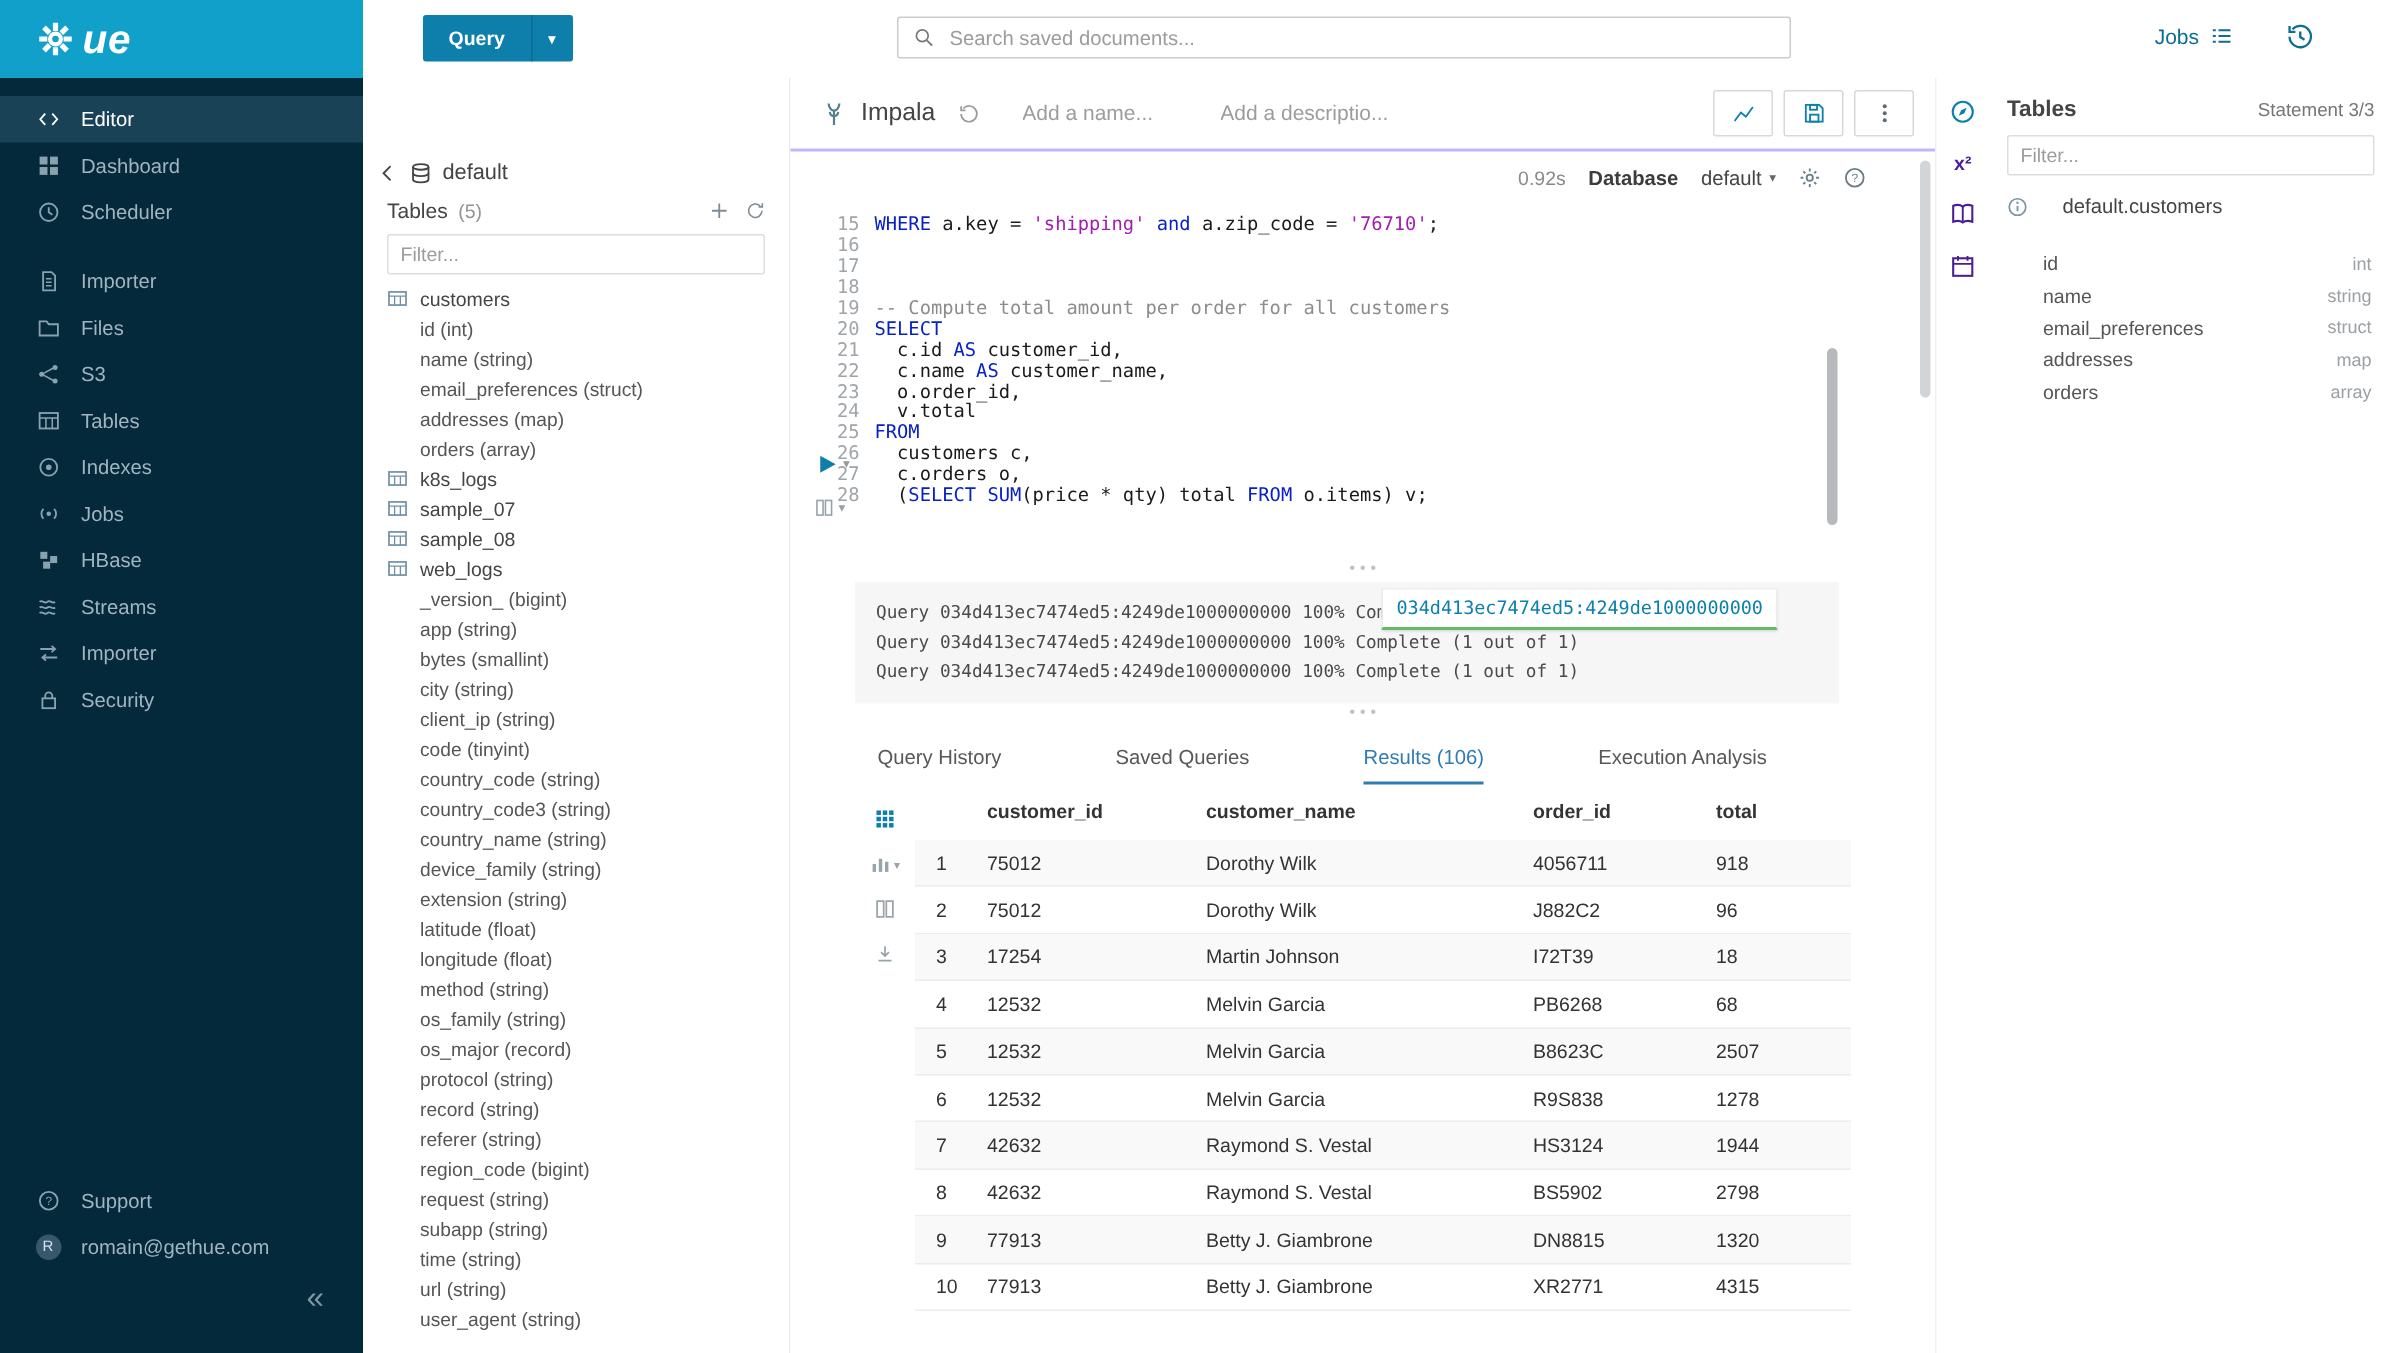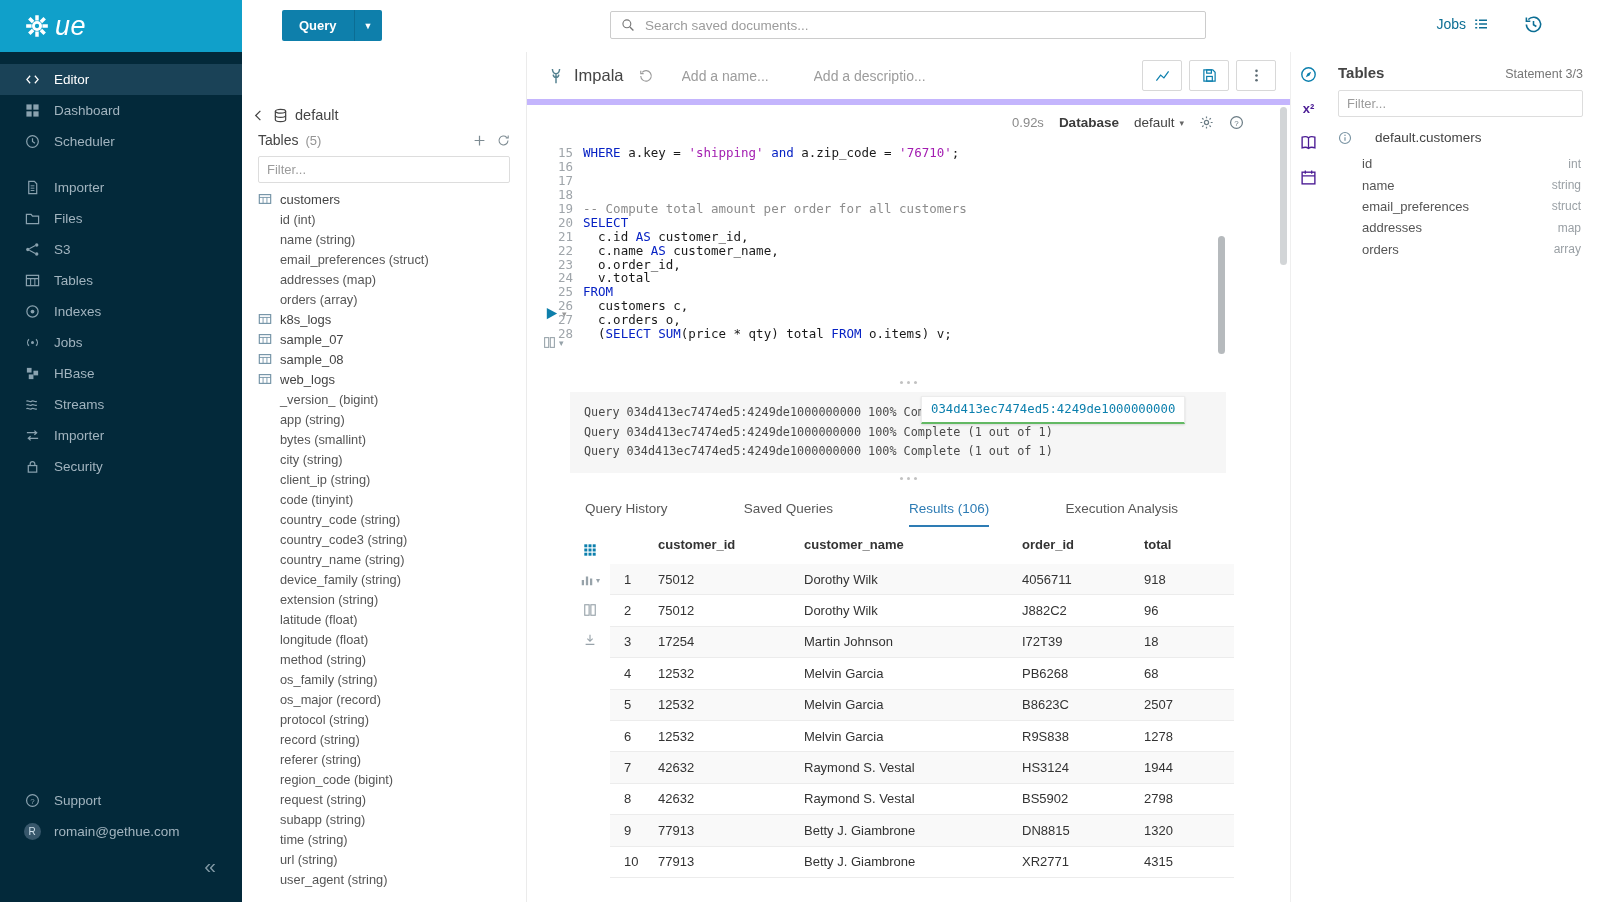--- a/index.html
+++ b/index.html
@@ -4,38 +4,38 @@
 <style>
   html,body{margin:0;padding:0}
   body{width:1601px;height:902px;position:relative;overflow:hidden;background:#fff;
        font-family:"Liberation Sans","DejaVu Sans",sans-serif;color:#333}
   [data-icon] svg{width:16px;height:16px;display:block}
 
   
   .sidebar{position:absolute;left:0;top:0;bottom:0;width:242px;background:#03293a;z-index:6}
   .logo{height:52px;background:#10a0ca;display:flex;align-items:center;gap:5px;padding-left:24px;cursor:pointer}
   .logo [data-icon] svg{width:26px;height:26px}
-  .logo-text{color:#fff;font-size:27px;font-weight:normal;font-style:italic;line-height:1;letter-spacing:.5px}
+  .logo-text{color:#fff;font-size:27px;font-weight:bold;font-style:italic;line-height:1;letter-spacing:.5px}
   .nav{padding-top:12px}
   .nav-item{height:31px;display:flex;align-items:center;gap:13px;padding-left:23px;font-size:13.5px;color:#a2b4bf;cursor:pointer;white-space:nowrap}
   .nav-item.active{background:#1a4257;color:#fff}
   .nav-item .ic{width:18px;display:flex;justify-content:center;color:#8aa2af}
   .nav-item .ic svg{width:15px;height:15px}
   .nav-item.active .ic{color:#fff}
   .nav-gap{height:15px}
   .sb-bottom{position:absolute;left:0;right:0;bottom:26px}
   .avatar{width:17px;height:17px;border-radius:50%;background:#37576b;color:#cfe0ea;font-size:10px;display:flex;align-items:center;justify-content:center;flex:none}
   .collapse-row{display:flex;justify-content:flex-end;padding:8px 26px 0;color:#7f97a3;font-size:21px;cursor:pointer;line-height:1}
 
   
   .topbar{position:absolute;left:242px;top:0;width:1359px;height:52px;background:#fff}
   .query-btn{position:absolute;left:40px;top:10px;height:31px;display:flex;align-items:stretch;background:#0e7fab;border-radius:2px;color:#fff;font-size:13px;font-weight:bold;cursor:pointer}
   .query-main{display:flex;align-items:center;padding:0 17px}
   .query-caret{display:flex;align-items:center;padding:0 9px;border-left:1px solid #0b6d94;font-size:9px}
-  .search-box{position:absolute;left:368px;top:11px;width:596px;height:28px;border:1px solid #ccc;border-radius:2px;display:flex;align-items:center;gap:8px;padding:0 10px;box-sizing:border-box}
+  .search-box{position:absolute;left:356px;top:11px;width:596px;height:28px;border:1px solid #ccc;border-radius:2px;display:flex;align-items:center;gap:8px;padding:0 10px;box-sizing:border-box}
   .search-box [data-icon]{color:#777}
   .search-box [data-icon] svg{width:14px;height:14px}
   .search-input{border:none;outline:none;flex:1;font-size:13.5px;color:#444;font-family:inherit;background:transparent}
   input::placeholder{color:#9c9c9c}
   .jobs-link{position:absolute;right:112px;top:16px;display:flex;align-items:center;gap:7px;color:#0c6e94;font-size:14px;cursor:pointer}
   .jobs-link [data-icon] svg{width:16px;height:16px}
   .history-btn{position:absolute;right:58px;top:15px;color:#0c6e94;cursor:pointer}
   .history-btn svg{width:19px;height:19px}
 
   
@@ -55,21 +55,21 @@
   .filter-wrap{padding:5px 16px 6px}
   .filter-input{width:100%;box-sizing:border-box;height:27px;border:1px solid #ddd;border-radius:2px;padding:0 8px;font-size:13px;color:#444;font-family:inherit;outline:none}
   .tree{font-size:13px;color:#444}
   .tree-table{display:flex;align-items:center;gap:8px;padding:2.5px 16px;cursor:pointer}
   .tree-table [data-icon]{color:#7191a5}
   .tree-table [data-icon] svg{width:14px;height:14px}
   .tree-col{padding:2.5px 16px 2.5px 38px;color:#555;font-size:12.8px;line-height:15px;cursor:pointer;white-space:nowrap}
 
   
   .main{position:absolute;left:527px;top:52px;width:763px;bottom:0;background:#fff}
-  .editor-head{height:47px;display:flex;align-items:center;padding:0 14px 0 20px;border-bottom:6px solid #c4b5fd}
+  .editor-head{height:47px;display:flex;align-items:center;padding:0 14px 0 20px;border-bottom:2px solid #c4b5fd}
   .impala{display:flex;align-items:center;gap:9px;color:#444;font-size:16.5px;cursor:pointer}
   .impala [data-icon]{color:#53808f}
   .impala [data-icon] svg{width:18px;height:18px}
   .reexec{margin-left:15px;color:#9b9b9b;cursor:pointer}
   .reexec svg{width:14px;height:14px}
   .name-ph{margin-left:27px;cursor:text}
   .desc-ph{margin-left:28px;cursor:text}
   .ph-input{border:none;outline:none;font-size:14px;color:#444;font-family:inherit;width:100px}
   .ph-input.desc{width:118px}
   .head-actions{margin-left:auto;display:flex;gap:7px}
@@ -132,21 +132,21 @@
   .right-strip .rti svg{width:17px;height:17px}
   .sup-x{font-size:13px;font-weight:bold;color:#6a7a84}
   .right-panel{position:absolute;left:1326px;top:52px;right:0;bottom:0;padding:12px 18px 0 12px;box-sizing:border-box}
   .rp-head{display:flex;align-items:baseline;justify-content:space-between}
   .rp-title{font-size:15px;color:#444;font-weight:bold}
   .rp-stmt{font-size:12.5px;color:#767676}
   .rp-filter{margin-top:9px}
   .rp-table{display:flex;align-items:center;gap:23px;margin-top:13px;font-size:13.5px;color:#444;cursor:pointer}
   .rp-table [data-icon]{color:#7a94a3}
   .rp-table [data-icon] svg{width:14px;height:14px}
-  .rp-cols{margin-top:8px}
+  .rp-cols{margin-top:20px}
   .rp-col{display:flex;justify-content:space-between;align-items:center;padding:3.2px 2px 3.2px 24px;font-size:13px;color:#555;cursor:pointer}
   .rp-col .ct{color:#9aa0a5;font-size:12px}
 </style>
 </head>
 <body>
 
 <div class="sidebar">
   <div class="logo">
     <span data-icon="hue-gear-icon">
         <svg viewBox="0 0 24 24">

